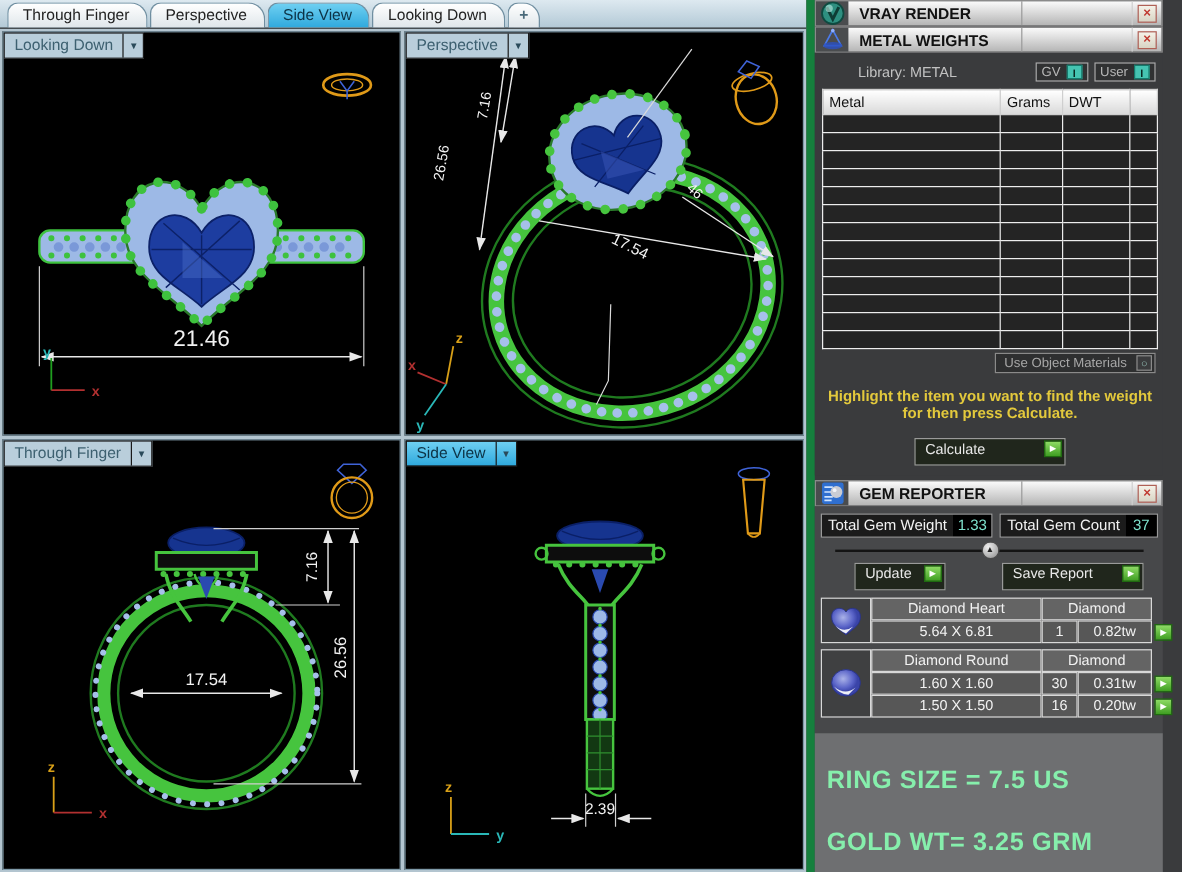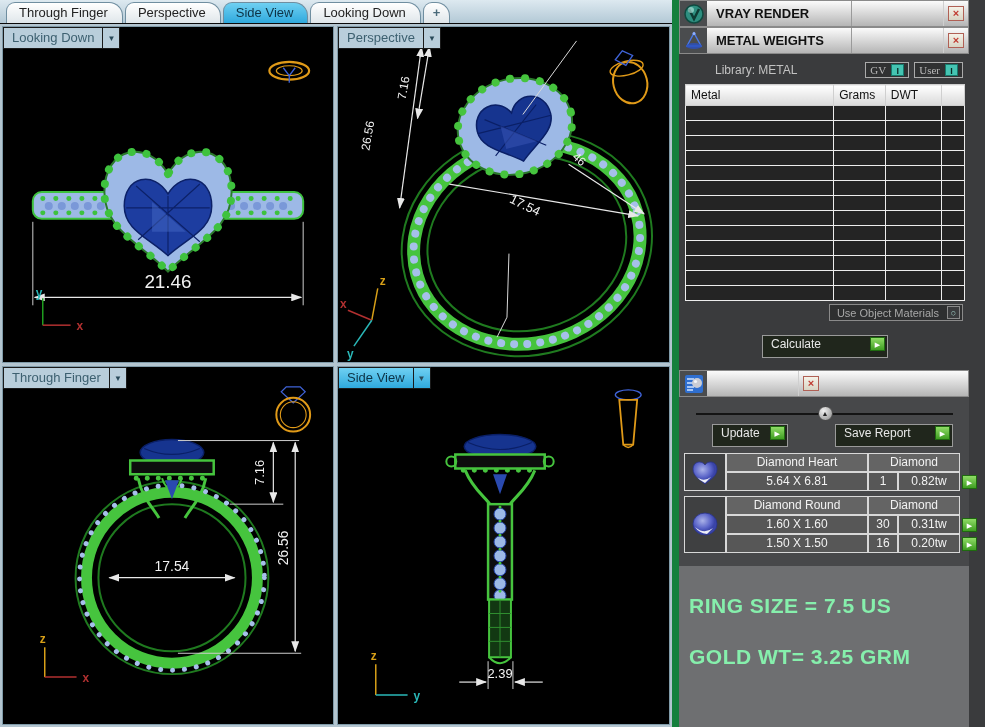--- a/index.html
+++ b/index.html
@@ -44,21 +44,21 @@
   .ph .closebox { width:24px; display:flex; align-items:center; justify-content:center; }
   .xbtn { width:16px; height:15px; background:linear-gradient(#f5f2e8,#d8d4c4);
           border:1px solid #b06055; color:#c03a30; font-size:11px; font-weight:bold;
           line-height:13px; text-align:center; cursor:pointer; }
 
   .mw-body { background:#3a3b3d; padding:5px 4px 8px 6px; }
   .librow { display:flex; align-items:center; justify-content:space-between; margin:3px 2px 6px 2px; }
   .liblabel { font-size:12px; color:#c2c2c2;margin-left:28px; }
   .tgl { display:flex; align-items:center; gap:5px; border:1px solid #aaa; background:#303132;
          padding:1px 4px; margin-left:5px; cursor:pointer; }
-  .tgl .t { font-size:11px; color:#b8b8b8;font-family:Liberation Serif, serif; }
+  .tgl .t { font-size:11px; color:#b8b8b8; }
   .tgl .sq { width:13px; height:12px; background:#45c4b2; border:1px solid #167a6c;
              font-size:9px; font-weight:bold; color:#0a2a24; text-align:center; line-height:12px; }
   table.mw { width:100%; border-collapse:collapse; }
   table.mw th { background:linear-gradient(#ffffff,#d9d9d9); color:#111; font-size:12px;
                 font-weight:normal; text-align:left; padding:3px 5px; border:1px solid #cfcfcf; }
   table.mw td { height:15px; background:#242424; border:1px solid #ededed; }
   .c-metal{width:158px}.c-grams{width:52px}.c-dwt{width:58px}.c-x{width:24px}
   .uomrow { display:flex; justify-content:flex-end; margin:3px 2px 0 0; }
   .uom { display:flex; align-items:center; border:1px solid #8a8a8a; background:#2e2f30;
          padding:1px 2px 1px 7px; cursor:pointer; }
@@ -449,44 +449,59 @@
               <td></td>
             </tr>
         </tbody>
       </table>
       <div class="uomrow">
         <div class="uom">
           <span class="t">Use Object Materials</span>
           <span class="radio">○</span>
         </div>
       </div>
+      <div class="instruction">
+        <div>Highlight the item you want to find the weight</div>
+        <div>for then press Calculate.</div>
+      </div>
       <div class="calcrow">
         <div class="cmdbtn" style="width:126px">
           <span class="lbl" style="flex:1">Calculate</span>
           <span class="play">▶</span>
         </div>
       </div>
     </div>
 
     <div class="ph" style="margin-top:4px">
       <div class="icobox">
         <svg width="20" height="20" viewBox="0 0 20 20">
           <rect x="1" y="1" width="18" height="18" rx="2" fill="#2f6fd0"></rect>
           <path d="M3,5 h7 M3,9 h6 M3,13 h7 M3,16 h6" stroke="#cfe4ff" stroke-width="1.4"></path>
           <circle cx="13" cy="9" r="5" fill="#c9ccd4"></circle>
           <circle cx="11.5" cy="7.5" r="1.6" fill="#f2f4f8"></circle>
         </svg>
       </div>
+      <div class="title">GEM REPORTER</div>
       <div class="spacer"></div>
       <div class="closebox">
           <div class="xbtn">×</div>
         </div>
     </div>
 
     <div class="gr-body">
+      <div class="totrow">
+        <div class="totgrp">
+          <span class="totlbl">Total Gem Weight</span>
+          <span class="totval">1.33</span>
+        </div>
+        <div class="totgrp">
+          <span class="totlbl">Total Gem Count</span>
+          <span class="totval">37</span>
+        </div>
+      </div>
       <div class="sliderrow">
         <div class="track"></div>
         <div class="knob">▲</div>
       </div>
       <div class="btnrow">
         <div class="cmdbtn">
           <span class="lbl">Update</span>
           <span class="play">▶</span>
         </div>
         <div class="cmdbtn" style="width:118px">

